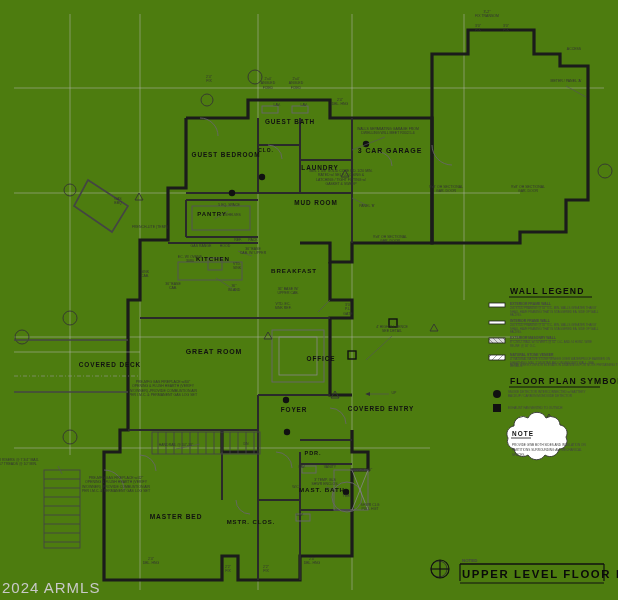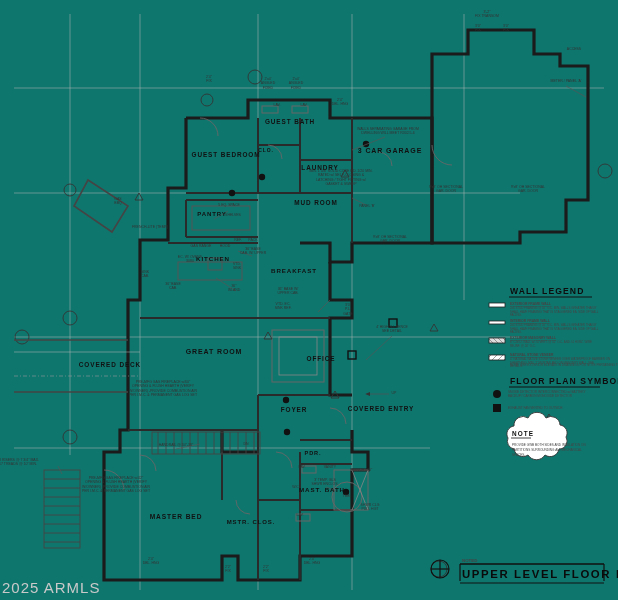--- a/index.html
+++ b/index.html
@@ -1,21 +1,21 @@
 <!DOCTYPE html>
 <html><head>
 <meta charset="utf-8">
 <title>Upper Level Floor Plan</title>
 <style>
   html,body{margin:0;padding:0;background:#ffffff;}
   body{
     width:618px;height:600px;position:relative;overflow:hidden;
     font-family:"Liberation Sans",sans-serif;color:#1a1a1a;
   }
-  #sheet{position:absolute;inset:0;background:#0f766e;}
+  #sheet{position:absolute;inset:0;background:#4d7c0f;}
   svg{position:absolute;left:0;top:0;}
   
   .roomlbl{font-family:"Liberation Sans",sans-serif;font-weight:700;letter-spacing:.9px;
            fill:#111;}
   .note{font-family:"Liberation Sans",sans-serif;fill:#333;}
   .tiny{font-family:"Liberation Sans",sans-serif;fill:#444;}
   .legendtitle{font-family:"Liberation Sans",sans-serif;font-weight:700;
                letter-spacing:1.1px;fill:#0d0d0d;}
   .titleblock{font-family:"Liberation Sans",sans-serif;font-weight:700;
               letter-spacing:1.6px;fill:#0a0a0a;}
@@ -397,14 +397,14 @@
       </g>
       <text class="tiny" x="462" y="562" font-size="4.4" font-weight="700">NOTED</text>
       <line x1="460" y1="564" x2="604" y2="564" stroke="#111" stroke-width="1.4"></line>
       <line x1="460" y1="564" x2="460" y2="581" stroke="#111" stroke-width="1.2"></line>
       <line x1="604" y1="564" x2="604" y2="581" stroke="#111" stroke-width="1.2"></line>
       <text class="titleblock" x="462" y="578" font-size="11.4">UPPER LEVEL FLOOR PLAN</text>
       <line x1="460" y1="583" x2="604" y2="583" stroke="#111" stroke-width="1"></line>
     </g>
   </svg>
 
-  <div class="wm">2025 ARMLS</div>
+  <div class="wm">2024 ARMLS</div>
 </div>
 
 </body></html>

